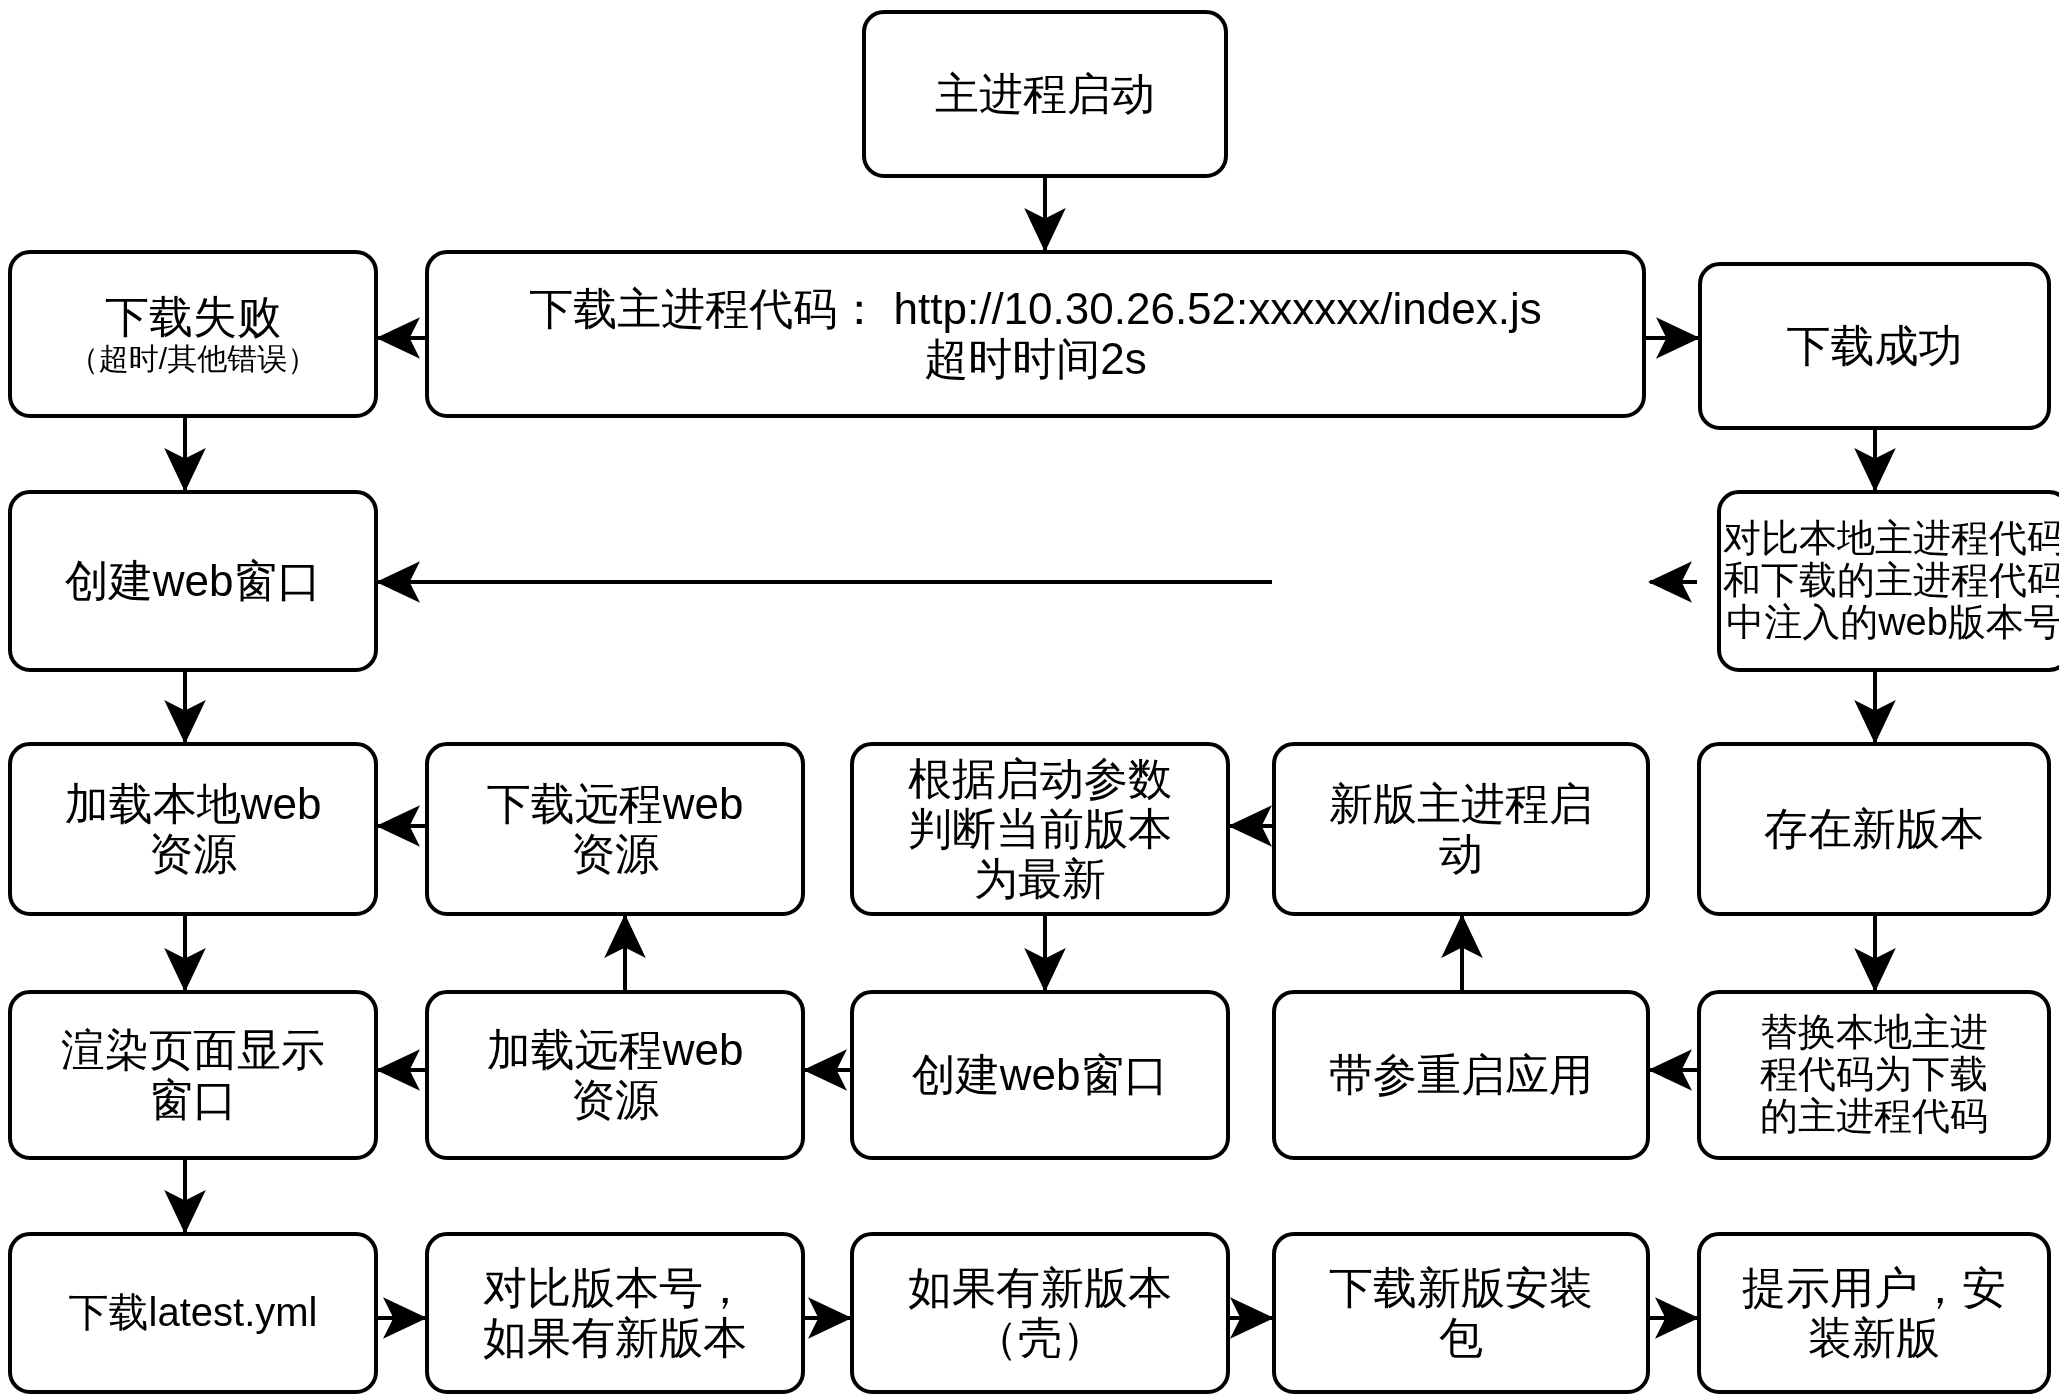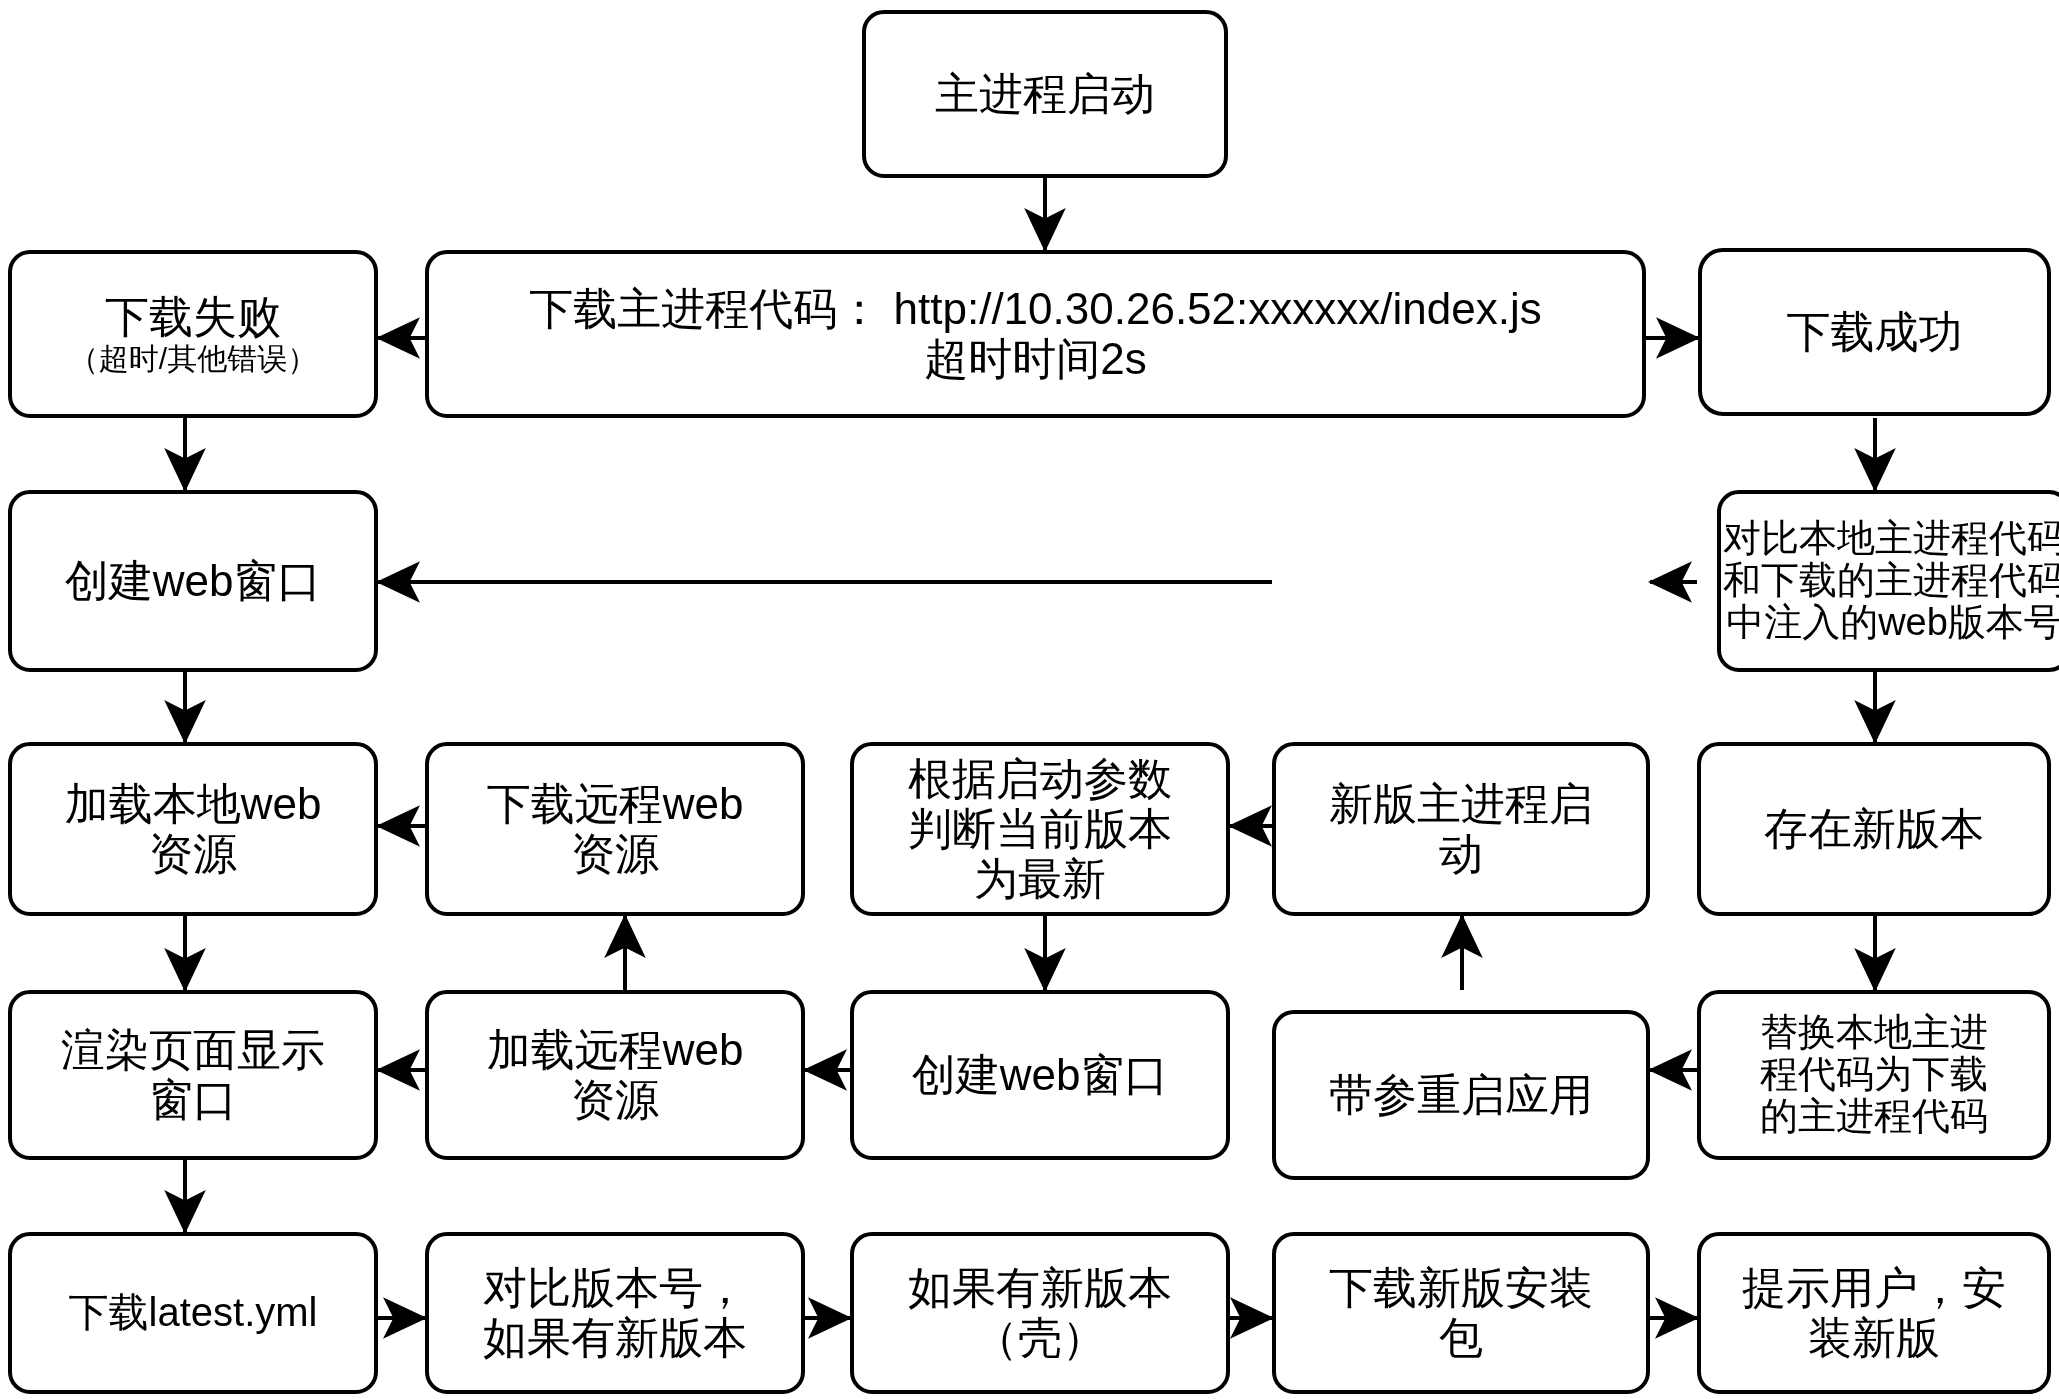--- a/index.html
+++ b/index.html
@@ -103,21 +103,21 @@
   <div class="node" style="left:862px;top:10px;width:366px;height:168px;">主进程启动</div>
 
   <div class="node" style="left:8px;top:250px;width:370px;height:168px;flex-direction:column;">
     <span class="l1">下载失败</span>
     <span class="sub">（超时/其他错误）</span>
   </div>
 
   <div class="node" style="left:425px;top:250px;width:1221px;height:168px;">下载主进程代码： http://10.30.26.52:xxxxxx/index.js
 超时时间2s</div>
 
-  <div class="node" style="left:1698px;top:248px;width:353px;height:168px;border-radius:25px;">下载成功</div>
+  <div class="node" style="left:1698px;top:262px;width:353px;height:168px;">下载成功</div>
 
   <div class="node" style="left:8px;top:490px;width:370px;height:182px;">创建web窗口</div>
 
 
   <div class="node tight" style="left:1717px;top:490px;width:354px;height:182px;">对比本地主进程代码
 和下载的主进程代码
 中注入的web版本号</div>
 
   <div class="node" style="left:8px;top:742px;width:370px;height:174px;">加载本地web
 资源</div>
@@ -135,21 +135,21 @@
   <div class="node" style="left:1697px;top:742px;width:354px;height:174px;">存在新版本</div>
 
   <div class="node" style="left:8px;top:990px;width:370px;height:170px;">渲染页面显示
 窗口</div>
 
   <div class="node" style="left:425px;top:990px;width:380px;height:170px;">加载远程web
 资源</div>
 
   <div class="node" style="left:850px;top:990px;width:380px;height:170px;">创建web窗口</div>
 
-  <div class="node" style="left:1272px;top:990px;width:378px;height:170px;margin-top:20px;">带参重启应用</div>
+  <div class="node" style="left:1272px;top:990px;width:378px;height:170px;">带参重启应用</div>
 
   <div class="node tight" style="left:1697px;top:990px;width:354px;height:170px;text-align:right;">替换本地主进
 程代码为下载
 的主进程代码</div>
 
   <div class="node small" style="left:8px;top:1232px;width:370px;height:162px;">下载latest.yml</div>
 
   <div class="node" style="left:425px;top:1232px;width:380px;height:162px;">对比版本号，
 如果有新版本</div>
 

